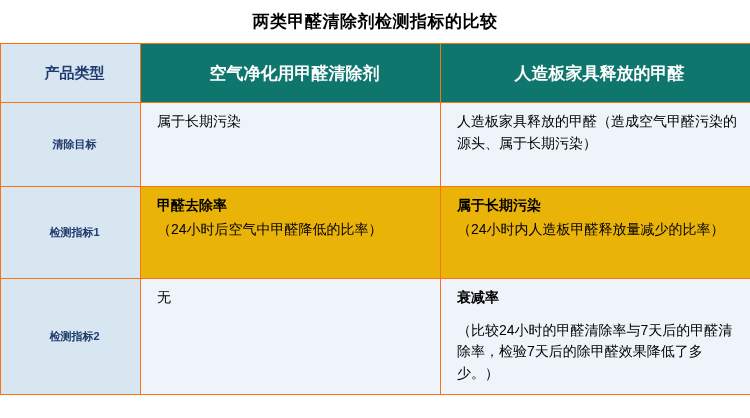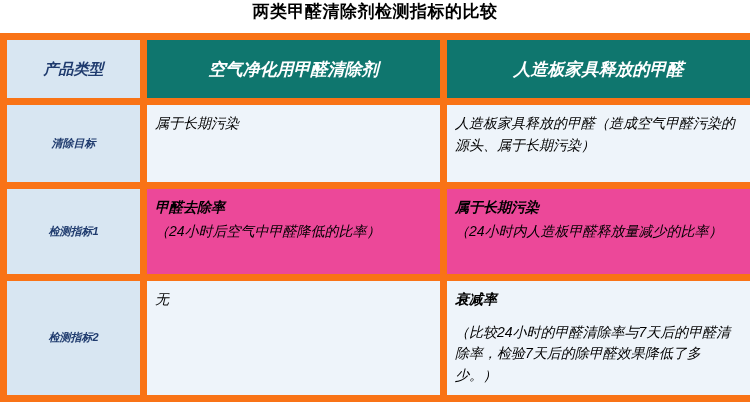--- a/index.html
+++ b/index.html
@@ -18,33 +18,33 @@
     width: 750px;
     height: 418px;
     position: relative;
     box-sizing: border-box;
   }
   .title {
     text-align: center;
     font-size: 17px;
     font-weight: bold;
     color: #000;
+    padding-top: 10px;
     padding-bottom: 10px;
     letter-spacing: 0.5px;
   }
   table.compare {
     width: 750px;
     border-collapse: collapse;
     table-layout: fixed;
   }
   table.compare td {
     vertical-align: top;
-    padding: 8px 8px 8px 8px;
-    border: 7px solid #f97316;
-    font-style: italic;
+    padding: 8px 8px 8px 16px;
+    border: 1px solid #f97316;
   }
   
   col.c0 { width: 140px; }
   col.c1 { width: 300px; }
   col.c2 { width: 310px; }
 
   
   .hdr-left {
     background: #d8e6f2;
     color: #1f3b6e;
@@ -72,21 +72,21 @@
     text-align: center;
     vertical-align: middle !important;
   }
   
   .cell {
     background: #eef4fa;
     font-size: 14px;
     line-height: 1.55;
   }
   .cell-alt {
-    background: #ec4899;
+    background: #eab308;
     font-size: 14px;
     line-height: 1.55;
   }
   .cell .strong {
     font-weight: bold;
     display: block;
     margin-bottom: 11px;
   }
   .cell-alt .strong {
     font-weight: bold;

